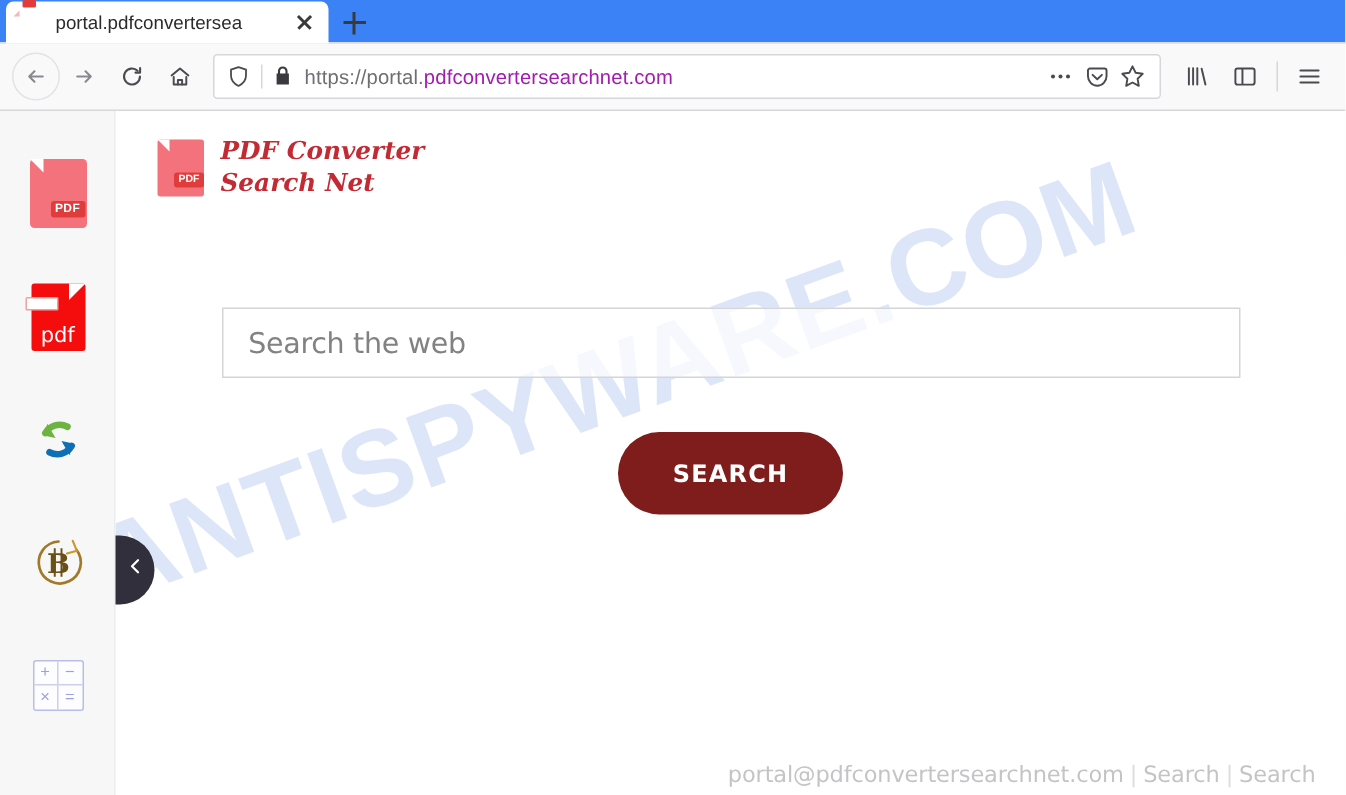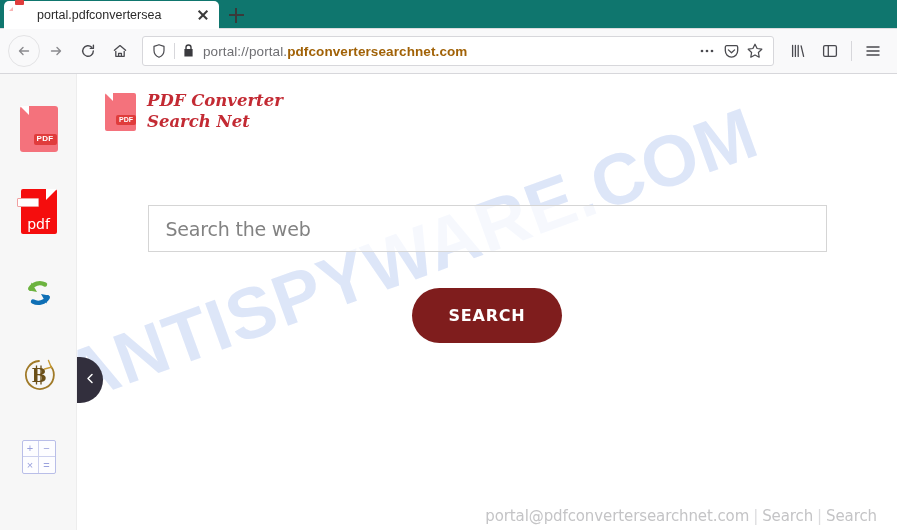--- a/index.html
+++ b/index.html
@@ -17,21 +17,21 @@
     width: 897px;
     height: 530px;
     position: relative;
     display: flex;
     flex-direction: column;
     background: #f9f9fa;
   }
 
   .tabstrip {
     height: 29px;
-    background: #0f766e;
+    background: #3b82f6;
     display: flex;
     align-items: flex-end;
     padding-left: 4px;
     position: relative;
     flex: 0 0 29px;
   }
   .tabstrip:after{
     content:"";
     position:absolute;left:0;right:0;bottom:0;height:1px;background:#dcdcdf;
   }
@@ -156,21 +156,21 @@
   .lock-ico { width:13px;height:16px;flex:0 0 13px; color:#3a3a3e; margin-right:8px;}
 
   .url-text {
     flex: 1 1 auto;
     font-size: 13.5px;
     color: #6f6f73;
     white-space: nowrap;
     overflow: hidden;
     letter-spacing: .1px;
   }
-  .url-text b { color: #a16207; font-weight: 700; }
+  .url-text b { color: #a21caf; font-weight: 400; }
 
   .urlbar-icon {
     width: 24px; height: 24px; flex:0 0 24px;
     display:flex;align-items:center;justify-content:center;
     color:#4a4a4f; cursor:pointer;
   }
 
   .toolbar-sep { width:1px; height:20px; background:#d7d7db; margin:0 5px; flex:0 0 1px;}
 
   
@@ -473,21 +473,21 @@
         <svg width="16" height="16" viewBox="0 0 16 16" fill="none" stroke="currentColor" stroke-width="1.2" stroke-linejoin="round">
           <path d="M8 1.7 3 3.4v4c0 3.2 2.2 5.6 5 6.9 2.8-1.3 5-3.7 5-6.9v-4L8 1.7Z"></path>
         </svg>
       </span>
       <span class="url-sep"></span>
       <span class="lock-ico">
         <svg width="13" height="16" viewBox="0 0 13 16" fill="currentColor">
           <path d="M6.5 1.3a3.2 3.2 0 0 0-3.2 3.2V6H2.4v7.4h8.2V6H9.7V4.5a3.2 3.2 0 0 0-3.2-3.2Zm0 1.4c1 0 1.8.8 1.8 1.8V6H4.7V4.5c0-1 .8-1.8 1.8-1.8Z"></path>
         </svg>
       </span>
-      <span class="url-text"><span>portal://portal.</span><b>pdfconvertersearchnet.com</b></span>
+      <span class="url-text"><span>https://portal.</span><b>pdfconvertersearchnet.com</b></span>
 
       <span class="urlbar-icon">
         <svg width="18" height="18" viewBox="0 0 18 18" fill="currentColor">
           <circle cx="4" cy="9" r="1.35"></circle>
             <circle cx="9" cy="9" r="1.35"></circle>
             <circle cx="14" cy="9" r="1.35"></circle>
         </svg>
       </span>
       <span class="urlbar-icon">
         <svg width="17" height="17" viewBox="0 0 17 17" fill="none" stroke="currentColor" stroke-width="1.3" stroke-linejoin="round" stroke-linecap="round">

